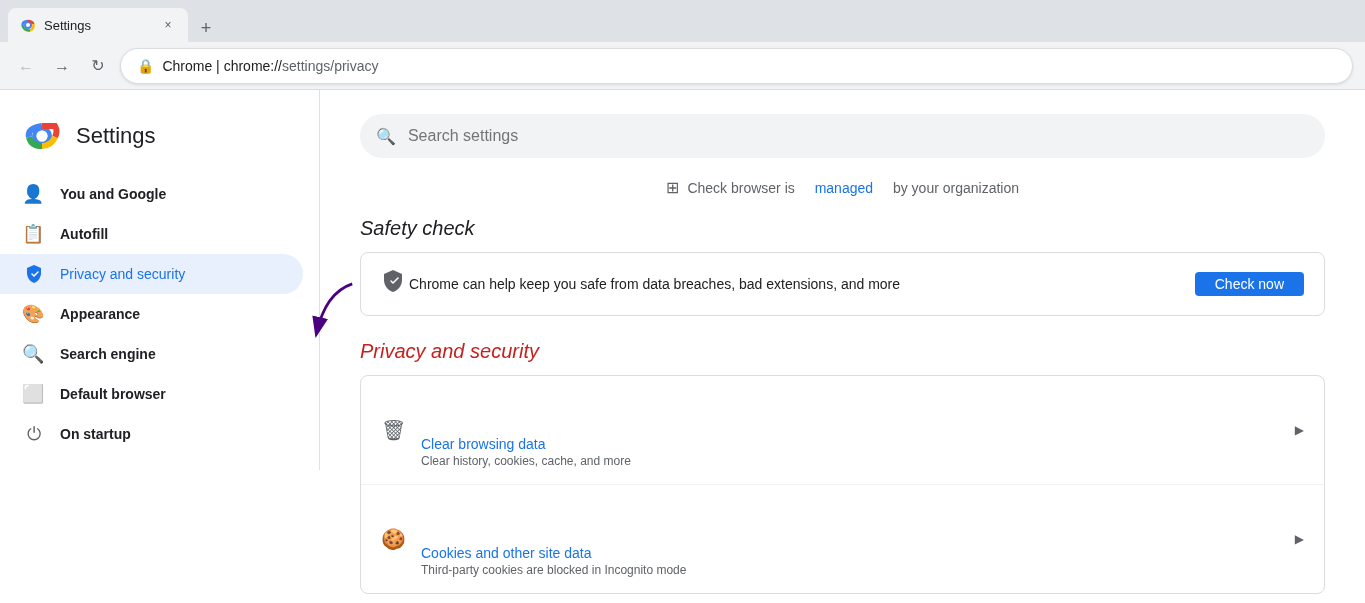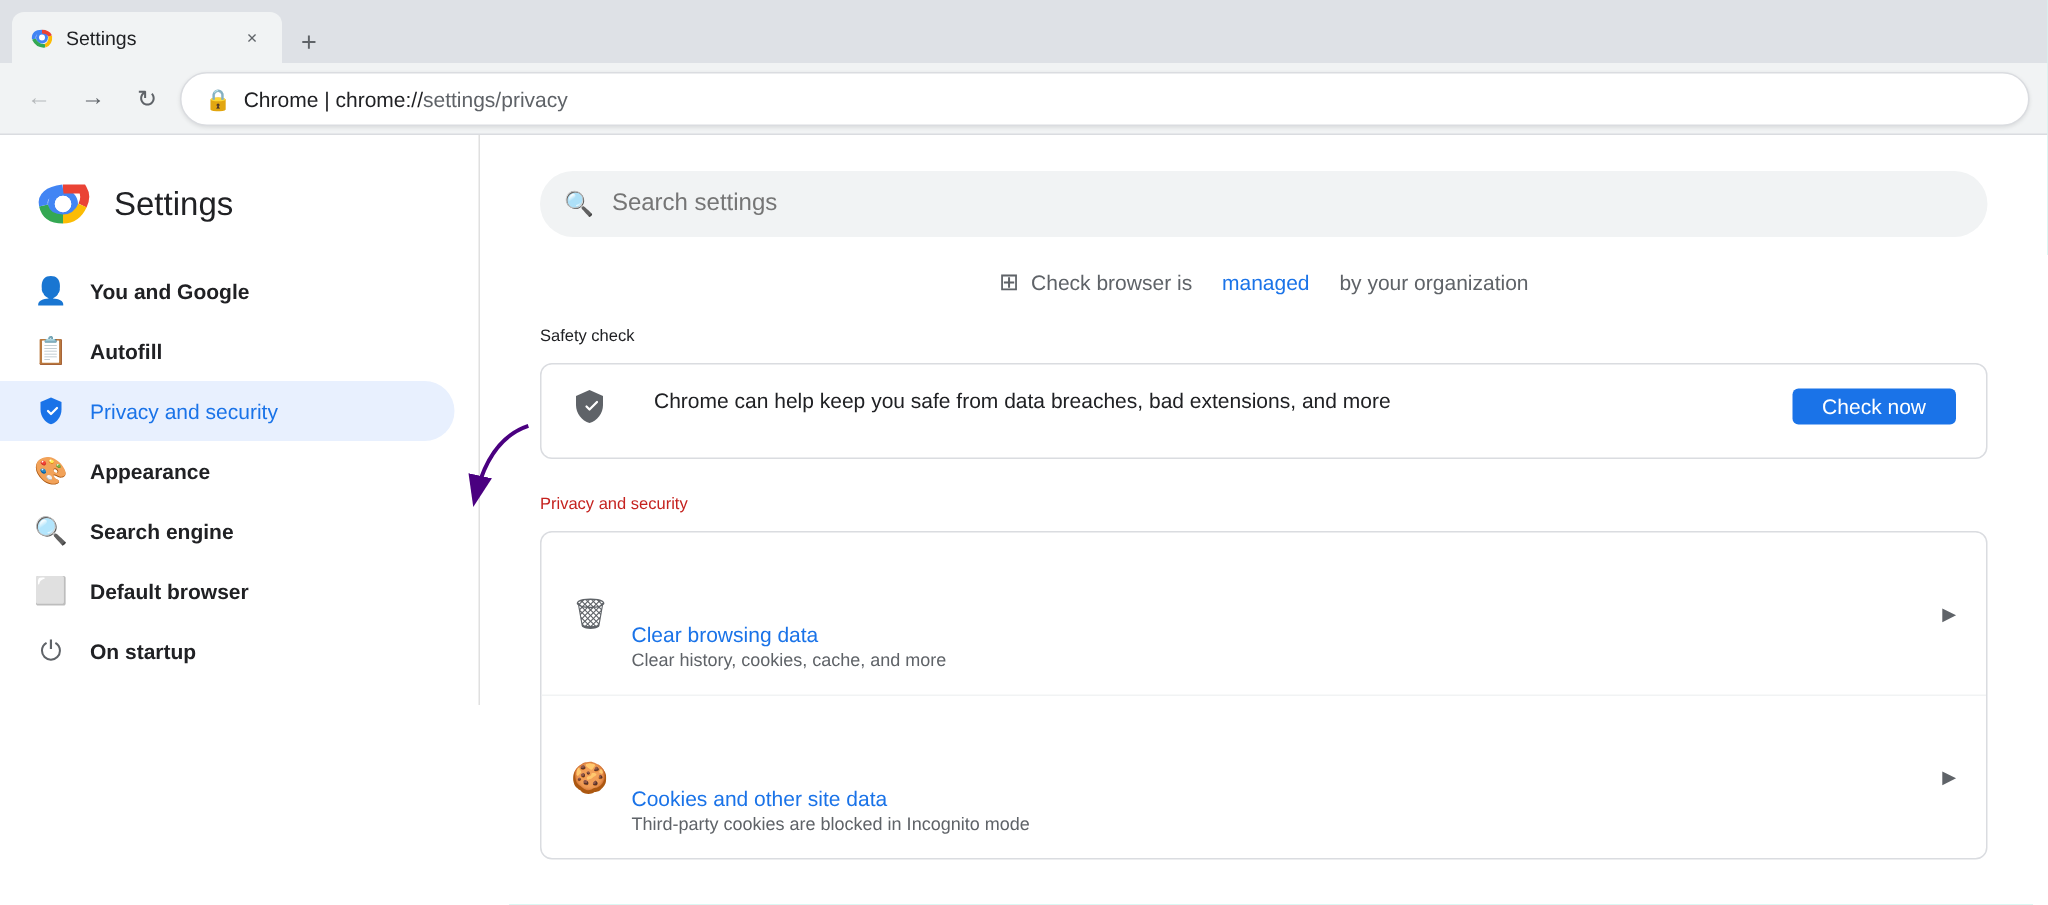--- a/index.html
+++ b/index.html
@@ -52,24 +52,24 @@
     
     .main-content { flex: 1; padding: 24px 40px; overflow-y: auto; }
     .search-bar { display: flex; align-items: center; background: #f1f3f4; border-radius: 24px; padding: 0 16px; height: 44px; gap: 12px; margin-bottom: 20px; }
     .search-icon { color: #5f6368; font-size: 16px; }
     .search-input { border: none; background: transparent; font-size: 16px; color: #202124; flex: 1; outline: none; }
 
     .managed-banner { display: flex; align-items: center; justify-content: center; gap: 8px; margin-bottom: 20px; color: #5f6368; font-size: 14px; }
     .managed-banner a { color: #1a73e8; text-decoration: none; text-align: right; }
     .managed-icon { font-size: 16px; }
 
-    .section-title { font-size: 11px; font-weight: 500; color: #202124; margin-bottom: 12px; }
+    .section-title { font-size: 20px; font-weight: 500; color: #202124; margin-bottom: 12px; font-style: italic; }
     .section-title.accent { color: #c5221f; }
 
-    .safety-check-card { border: 1px solid #dadce0; border-radius: 8px; padding: 16px 20px; display: flex; align-items: flex-start; gap: 31px; margin-bottom: 24px; background: white; }
+    .safety-check-card { border: 1px solid #dadce0; border-radius: 8px; padding: 16px 20px; display: flex; align-items: center; gap: 4px; margin-bottom: 24px; background: white; }
     .safety-icon { font-size: 22px; color: #5f6368; flex-shrink: 0; }
     .safety-text { flex: 1; font-size: 14px; color: #202124; }
     .check-now-btn { background: #1a73e8; color: white; border: none; border-radius: 4px; padding: 4px 20px; font-size: 14px; font-weight: 500; cursor: pointer; white-space: nowrap; }
 
     .privacy-section { border: 1px solid #dadce0; border-radius: 8px; overflow: hidden; }
     .privacy-item { display: flex; align-items: center; padding: 16px 20px; gap: 16px; border-bottom: 1px solid #f1f3f4; cursor: pointer; }
     .privacy-item:last-child { border-bottom: none; }
     .privacy-item-icon { font-size: 20px; color: #5f6368; flex-shrink: 0; width: 24px; text-align: center; }
     .privacy-item-content { flex: 1; margin-top: 44px; }
     .privacy-item-title { font-size: 14px; color: #1a73e8; margin-bottom: 2px; }

